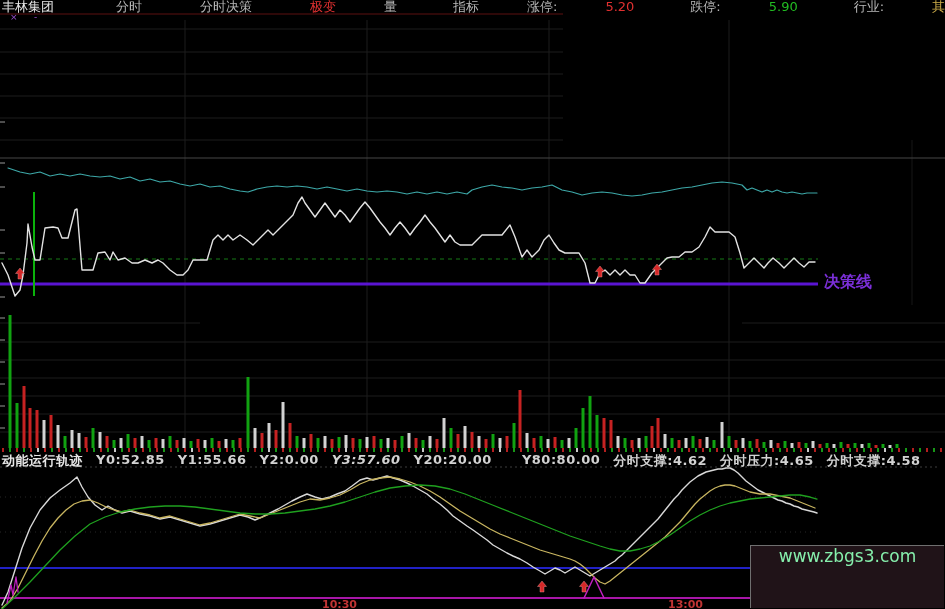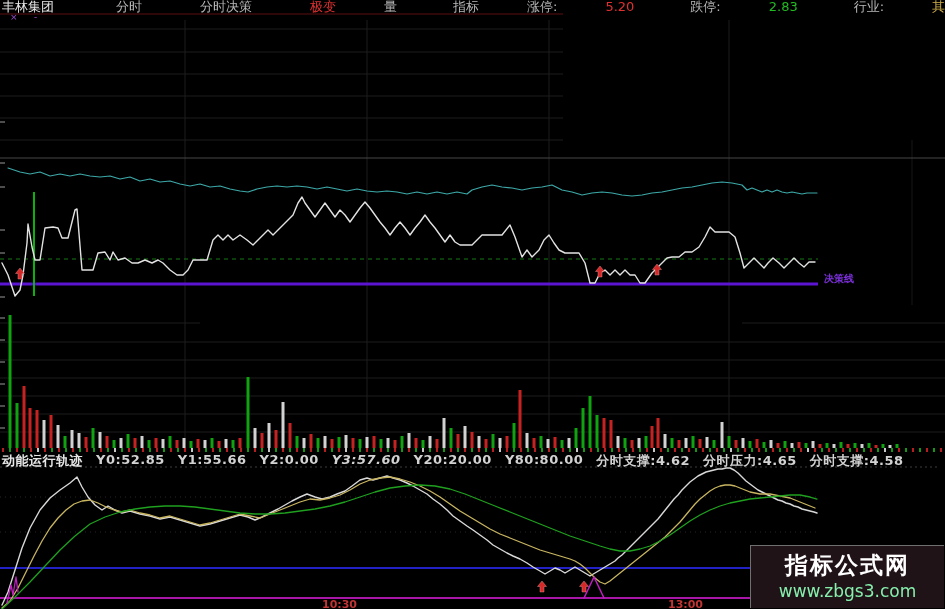--- a/index.html
+++ b/index.html
@@ -9,21 +9,21 @@
            font-size:13px;line-height:14px;white-space:nowrap;gap:48px;}
   .menubar span{display:inline-block;}
   .menu-underline{position:absolute;left:0;top:13px;width:563px;height:2px;background:#2e0808;}
   .winctl{position:absolute;top:13px;font-size:9px;color:#9a4fd0;line-height:9px;cursor:default;}
   .winctl.close{left:10px;}
   .winctl.minim{left:34px;}
   #chart-layer{position:absolute;left:0;top:0;}
   .ind-header{position:absolute;left:2px;top:452px;display:flex;font-size:13px;font-weight:bold;
               white-space:nowrap;letter-spacing:0.5px;}
   .ind-header span{margin-right:13px;}
-  .decision-label{position:absolute;left:824px;top:272px;font-size:10px;color:#7b2fd8;font-weight:bold;}
+  .decision-label{position:absolute;left:824px;top:272px;font-size:16px;color:#7b2fd8;font-weight:bold;}
   .time-label{position:absolute;top:598px;font-size:11px;color:#c03434;font-weight:bold;}
   .watermark{position:absolute;left:750px;top:545px;width:193px;height:62px;background:#201318;
              border-top:1px solid #6f6f6f;border-left:1px solid #6f6f6f;text-align:center;}
   .watermark .wm-title{margin-top:4px;font-size:23px;font-weight:bold;color:#fff;letter-spacing:2px;}
   .watermark .wm-url{font-size:17px;color:#86efac;}
 </style>
 </head>
 <body>
 
 <div class="screen">
@@ -31,21 +31,21 @@
   <div class="menubar" id="menubar">
       <span style="color: rgb(232, 232, 232); margin-right: 14px;">丰林集团</span>
       <span style="color: rgb(184, 184, 184); margin-right: 10px;">分时</span>
       <span style="color: rgb(184, 184, 184); margin-right: 10px;">分时决策</span>
       <span style="color: rgb(224, 48, 48); margin-right: 0px;">极变</span>
       <span style="color: rgb(184, 184, 184); margin-right: 8px;">量</span>
       <span style="color: rgb(184, 184, 184); ">指标</span>
       <span style="color: rgb(184, 184, 184); margin-right: 0px;">涨停:</span>
       <span style="color: rgb(224, 48, 48); margin-right: 8px;">5.20</span>
       <span style="color: rgb(184, 184, 184); margin-right: 0px;">跌停:</span>
-      <span style="color: rgb(34, 187, 34); margin-right: 8px;">2.83</span>
+      <span style="color: rgb(34, 187, 34); margin-right: 8px;">5.90</span>
       <span style="color: rgb(184, 184, 184); margin-right: 0px;">行业:</span>
       <span style="color: rgb(207, 174, 74); margin-right: 12px;">其他建材</span>
       <span style="color: rgb(46, 200, 200); margin-right: 0px;">上</span>
     </div>
   <div class="menu-underline"></div>
 
   <span class="winctl close">×</span>
   <span class="winctl minim">-</span>
 
   <svg id="chart-layer" width="945" height="609">
@@ -377,28 +377,27 @@
     </svg>
 
   <div class="decision-label">决策线</div>
 
   <div class="ind-header" id="ind-header">
       <span style="color: rgb(230, 230, 230); margin-right: 13px;">动能运行轨迹</span>
       <span style="color: rgb(210, 210, 210); margin-right: 13px;">Y0:52.85</span>
       <span style="color: rgb(210, 210, 210); margin-right: 13px;">Y1:55.66</span>
       <span style="color: rgb(210, 210, 210); margin-right: 13px;">Y2:0.00</span>
       <span style="color: rgb(210, 210, 210); margin-right: 13px; font-style: italic;">Y3:57.60</span>
-      <span style="color: rgb(210, 210, 210); margin-right: 13px;">Y20:20.00</span>
+      <span style="color: rgb(210, 210, 210); margin-right: 30px;">Y20:20.00</span>
       <span style="color: rgb(210, 210, 210); margin-right: 13px;">Y80:80.00</span>
       <span style="color: rgb(210, 210, 210); margin-right: 13px;">分时支撑:4.62</span>
       <span style="color: rgb(210, 210, 210); margin-right: 13px;">分时压力:4.65</span>
       <span style="color: rgb(210, 210, 210); margin-right: 13px;">分时支撑:4.58</span>
     </div>
 
   <div class="time-label" id="time-label-0" style="left: 322px;">10:30</div>
   <div class="time-label" id="time-label-1" style="left: 668px;">13:00</div>
 
   <div class="watermark">
-    <div class="wm-title">指标公式网</div>
     <div class="wm-url">www.zbgs3.com</div>
   </div>
 
 </div>
 
 </body></html>

